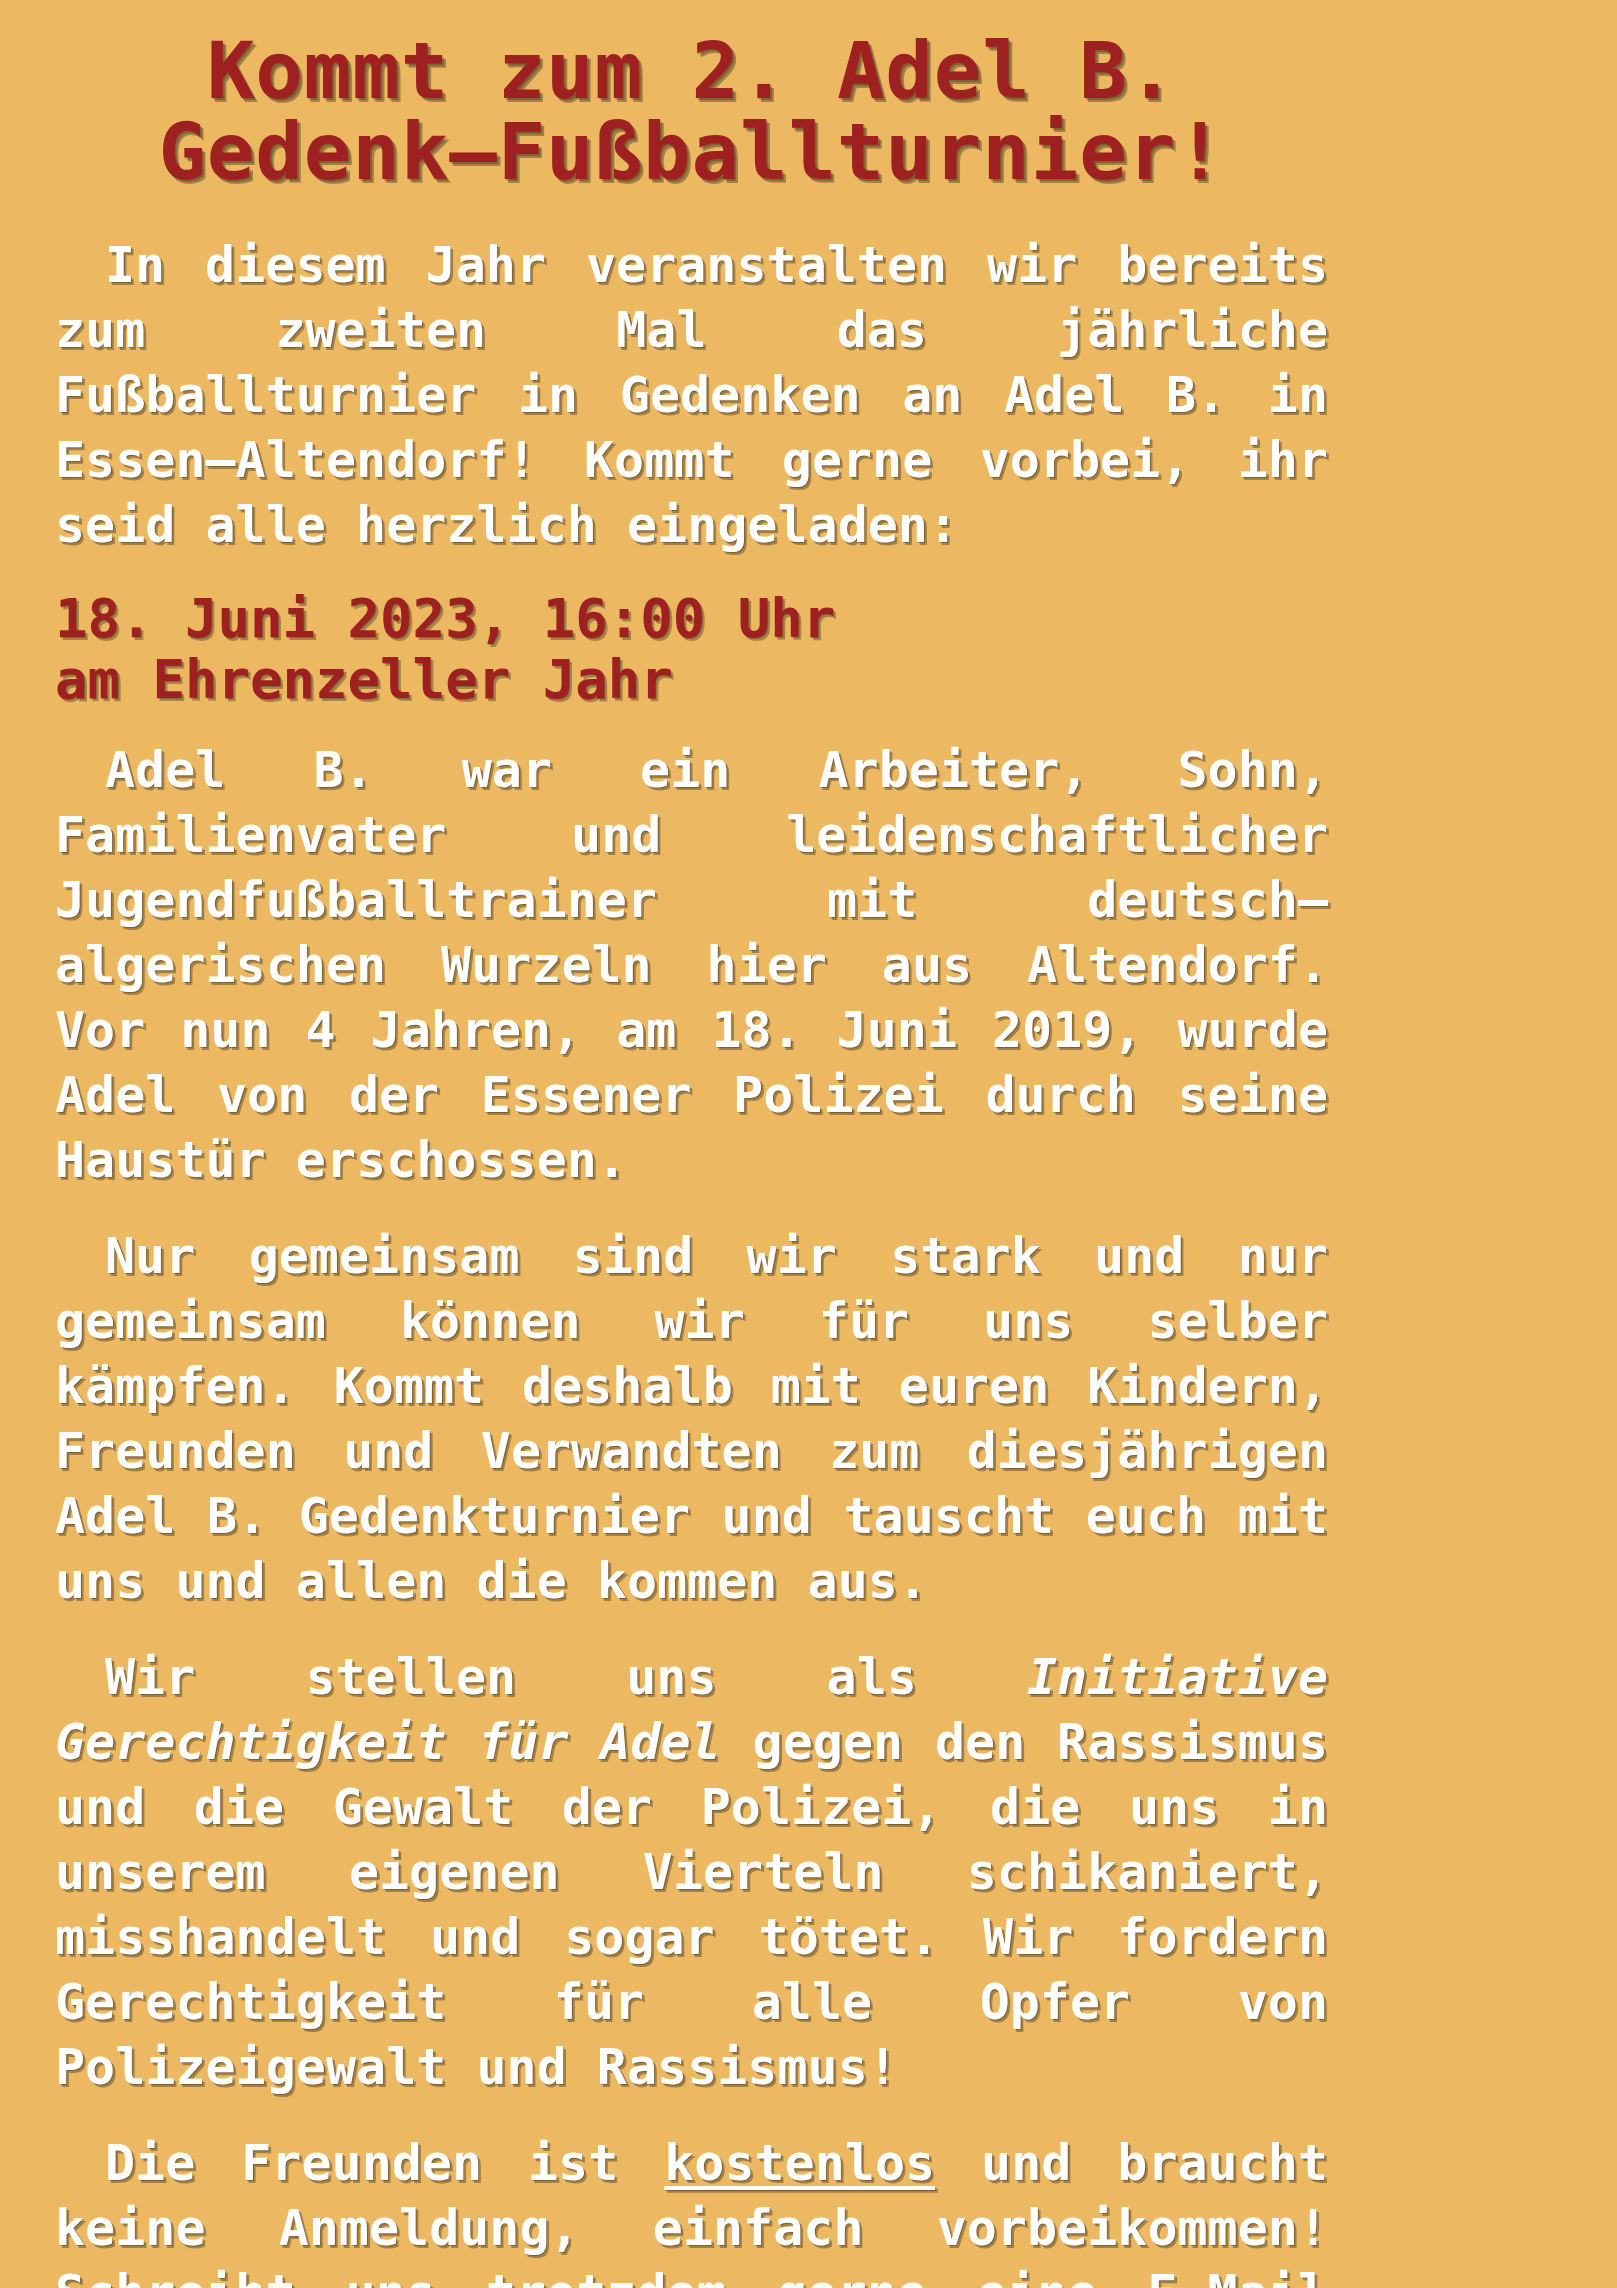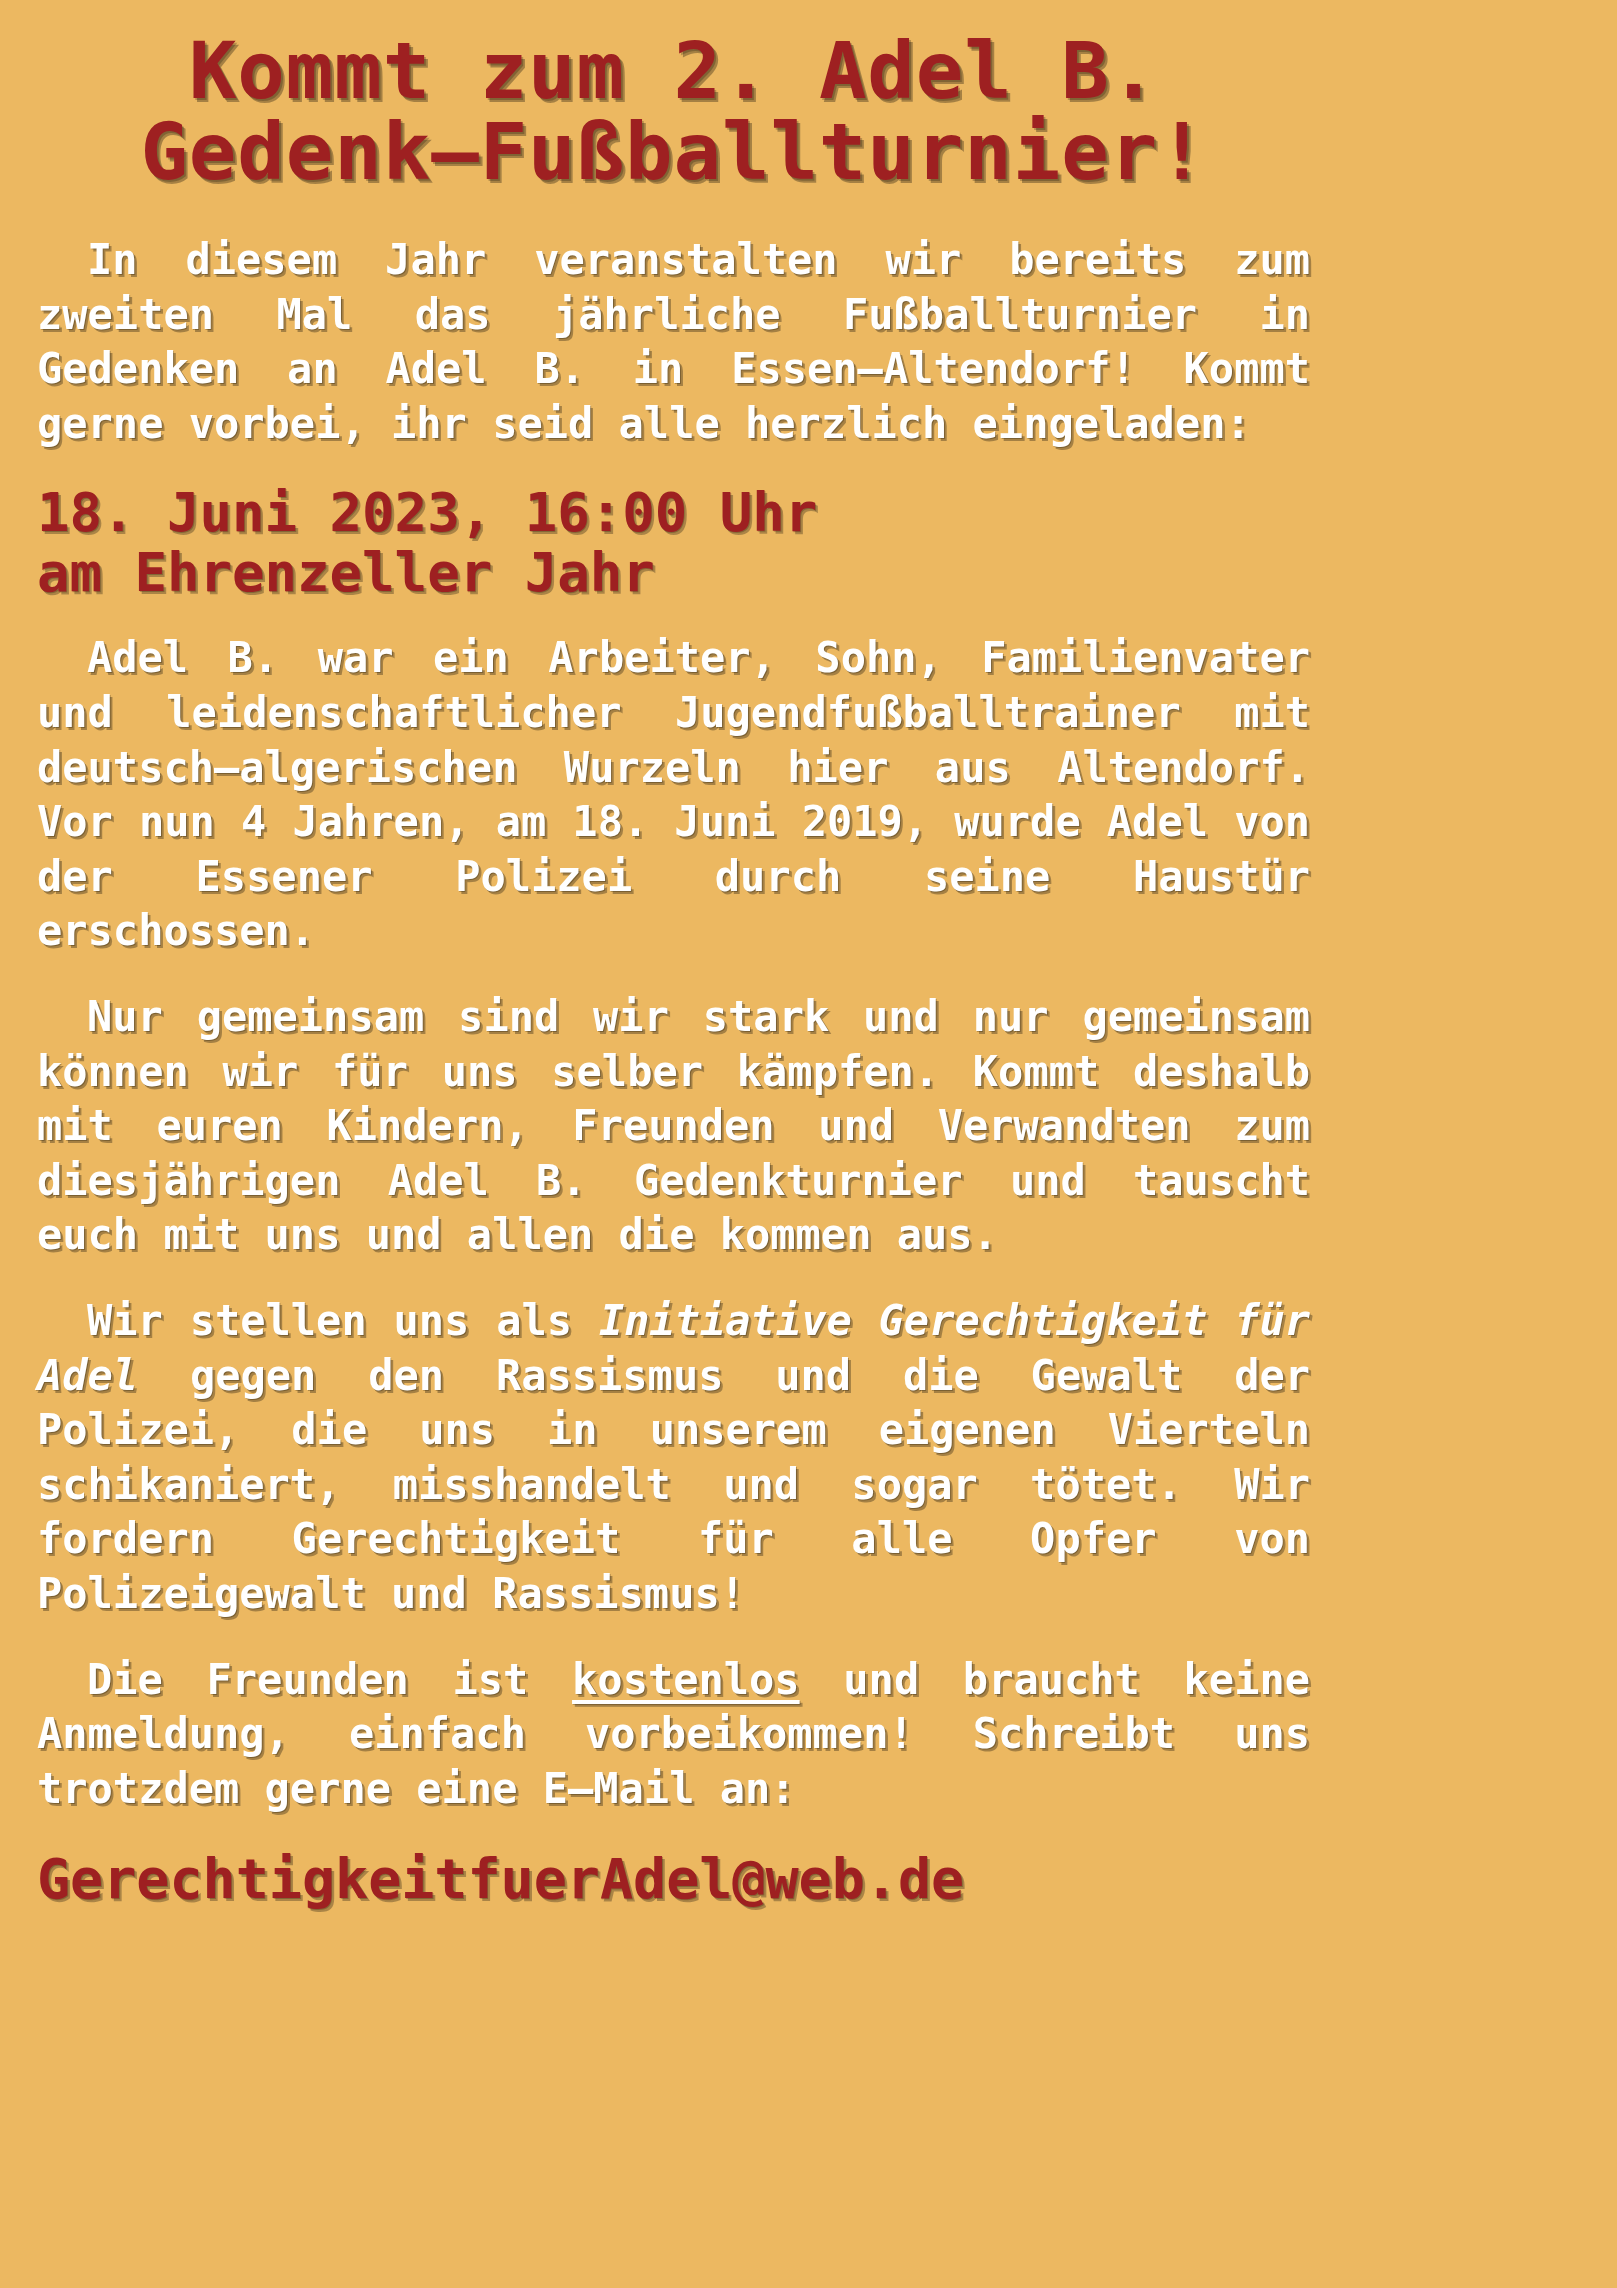--- a/index.html
+++ b/index.html
@@ -12,20 +12,21 @@
     background: #ecb861;
     font-family: "DejaVu Sans Mono", monospace;
     overflow: hidden;
   }
   .poster {
     width: 1347px;
     height: 2289px;
     box-sizing: border-box;
     padding: 31px 37px 0 37px;
     position: relative;
+    margin-left: 18px;
   }
 
   
   .headline {
     color: #9e2021;
     font-weight: bold;
     font-size: 79px;
     line-height: 1.02;
     letter-spacing: 0.9px;
     text-align: center;
@@ -33,21 +34,21 @@
        3.7px 3.7px 0 rgba(0,0,0,0.30),
        1.8px 1.8px 0 rgba(0,0,0,0.22);
     margin: 0 0 41px 0;
     white-space: pre-line;
   }
 
   
   p.body {
     color: #ffffff;
     font-weight: bold;
-    font-size: 42px;
+    font-size: 50px;
     line-height: 1.30;
     text-align: justify;
     text-align-last: left;
     margin: 0 0 31px 0;
     text-indent: 50px;
     text-shadow:
        2.8px 2.8px 0 rgba(0,0,0,0.30),
        0.9px 0.9px 0 rgba(0,0,0,0.25);
     -webkit-hyphens: none;
     hyphens: none;

